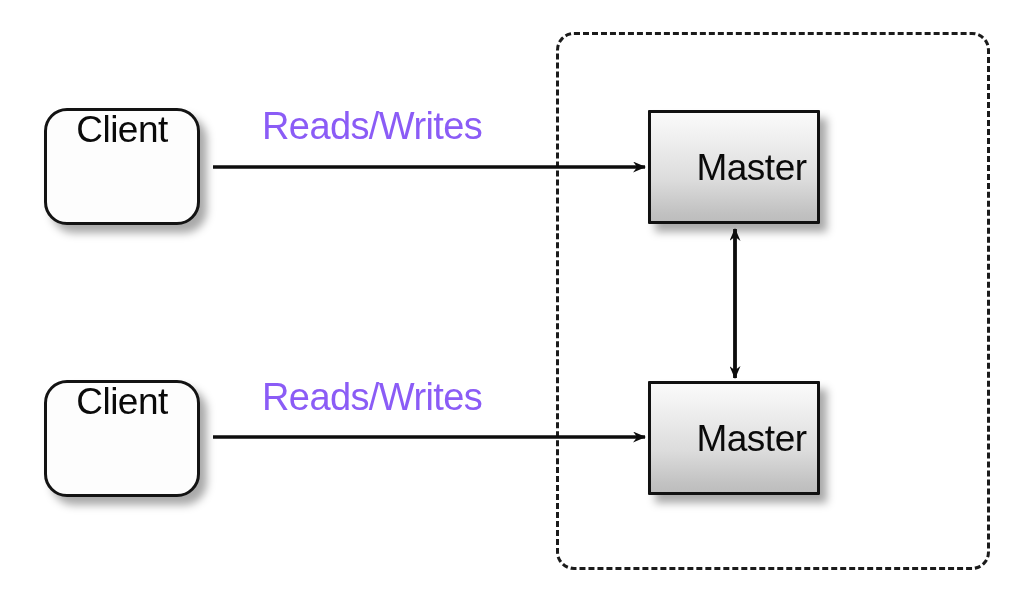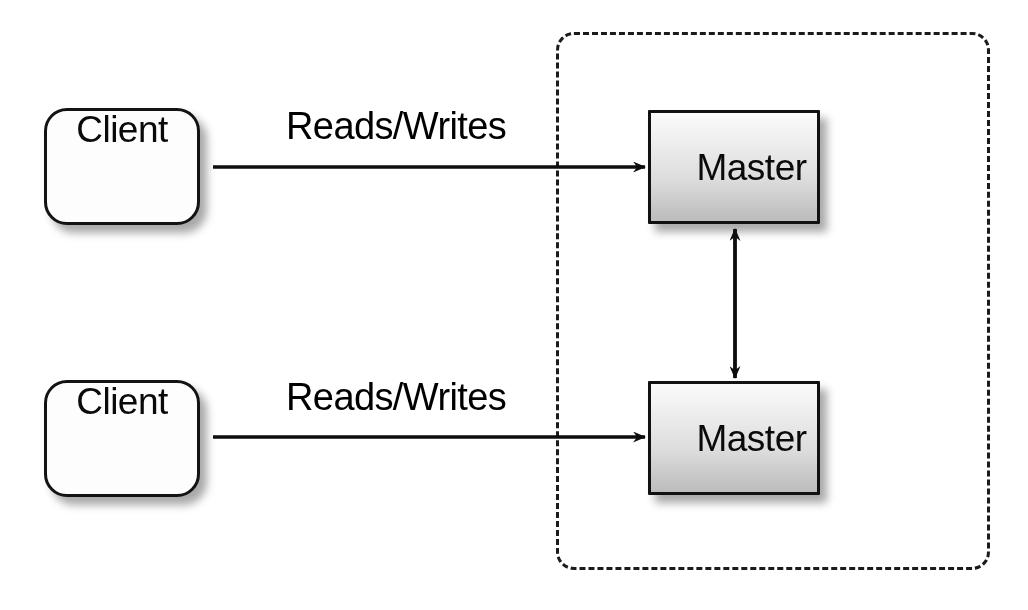--- a/index.html
+++ b/index.html
@@ -76,25 +76,24 @@
     letter-spacing: -0.5px;
     line-height: 1;
   }
   #master-top { left: 648px; top: 110px; }
   #master-bot { left: 648px; top: 381px; }
 
   
   .edge-label {
     position: absolute;
     font-size: 38px;
-    color: #000000;
+    color: #8b5cf6;
     white-space: nowrap;
     letter-spacing: -0.6px;
     line-height: 1;
-    margin-left: 24px;
   }
   #label-rw-top   { left: 262px; top: 107px; }
   #label-rw-bot   { left: 262px; top: 378px; }
   #label-repl     { left: 765px; top: 279px; }
 
   
   #edges {
     position: absolute;
     left: 0;
     top: 0;

